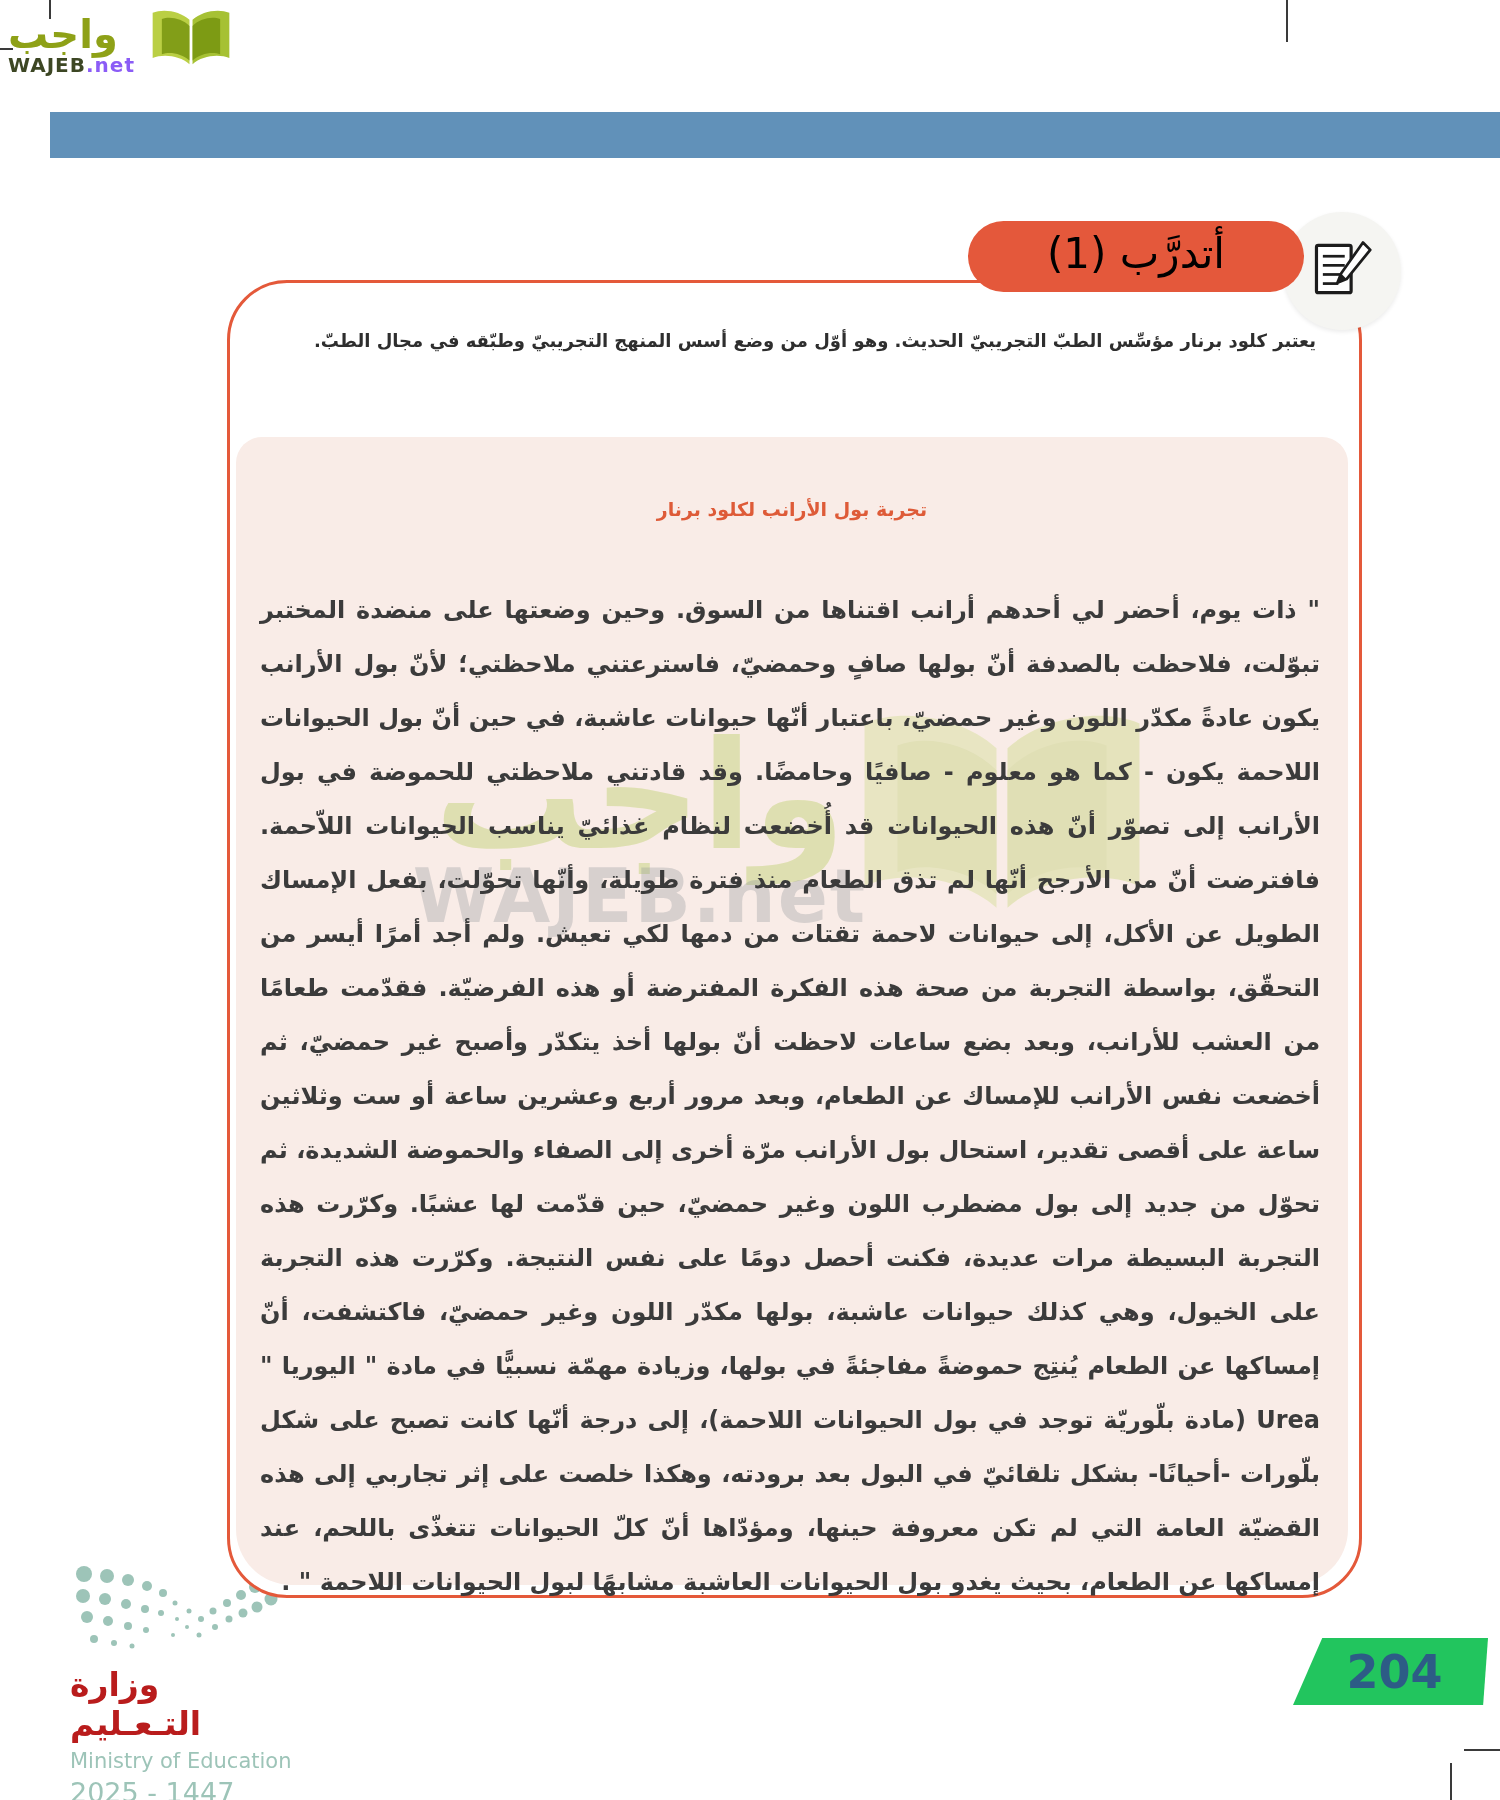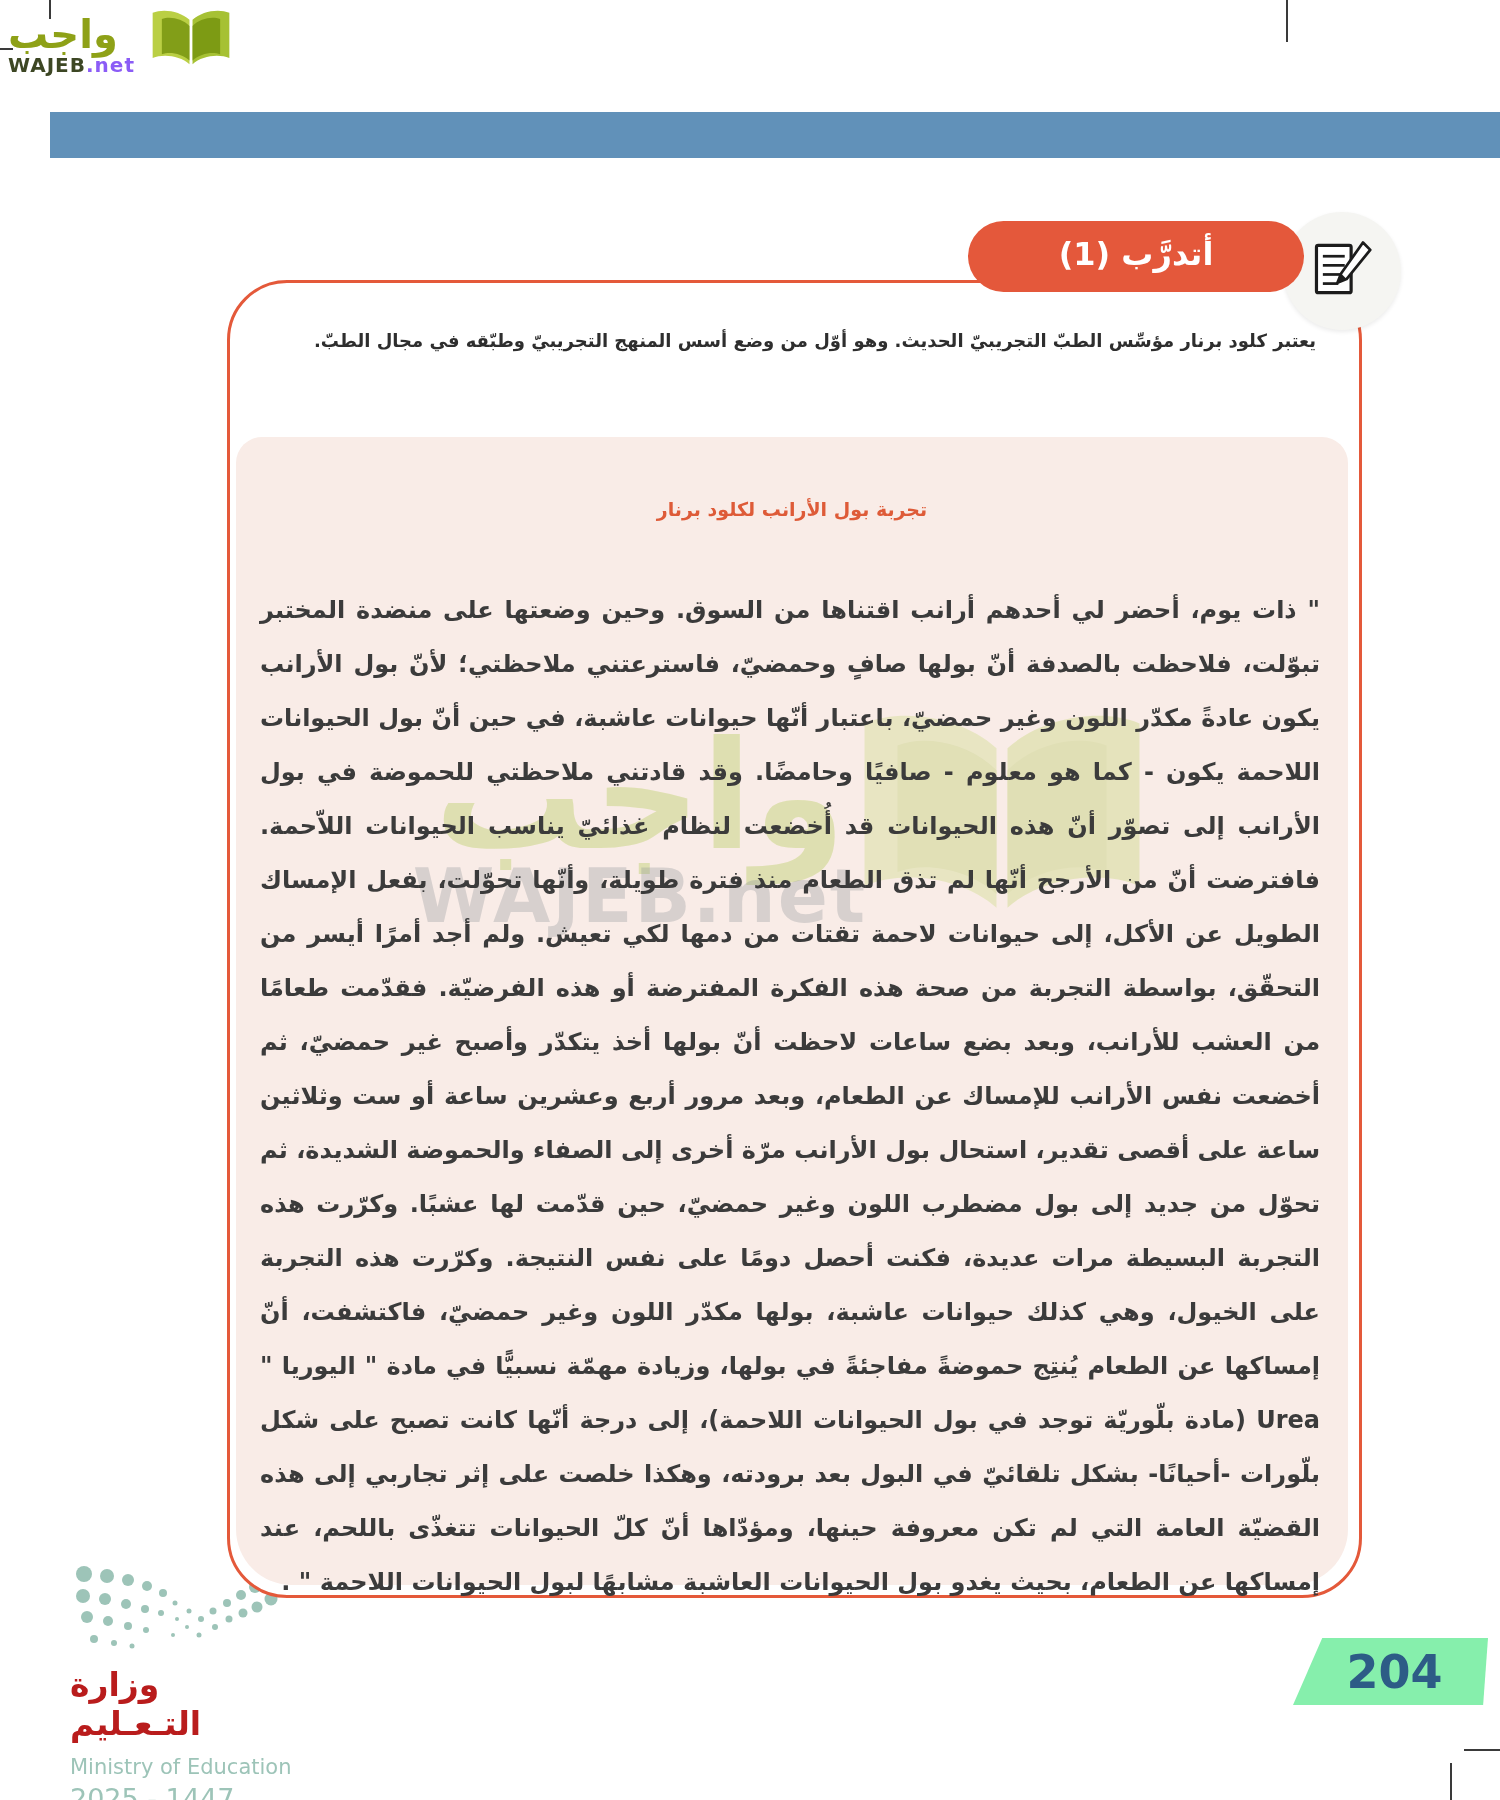--- a/index.html
+++ b/index.html
@@ -33,21 +33,21 @@
   }
   .icon-circle{
     position:absolute;left:1283px;top:212px;width:118px;height:118px;border-radius:50%;
     background:#f5f5f2;z-index:2;display:flex;align-items:center;justify-content:center;
     box-shadow:0 2px 4px rgba(0,0,0,0.08);
   }
   .pill{
     position:absolute;left:968px;top:221px;width:336px;height:71px;border-radius:36px;
     background:#e4583b;z-index:3;display:flex;align-items:center;justify-content:center;
   }
-  .pill-label{color:#ffffff;font-size:32px;font-weight:bold;direction:rtl;padding-bottom:6px;}
+  .pill-label{color:#000000;font-size:42px;font-weight:normal;direction:rtl;padding-bottom:6px;}
 
   
   .intro{
     position:absolute;left:242px;top:318px;width:1074px;z-index:4;
     direction:rtl;text-align:right;font-size:18px;font-weight:bold;color:#2e2e2e;line-height:46px;
   }
 
   
   .panel{
     position:absolute;left:236px;top:437px;width:1112px;height:1148px;
@@ -69,26 +69,26 @@
     display:flex;align-items:center;justify-content:center;pointer-events:none;
   }
   .wm-texts{display:flex;flex-direction:column;align-items:center;margin-right:-30px;}
   .wm-ar{font-size:150px;font-weight:bold;color:#b5cc5a;opacity:.38;line-height:150px;}
   .wm-en{font-size:74px;font-weight:bold;color:#8b9196;opacity:.30;letter-spacing:2px;margin-top:-18px;}
   .wm-book{opacity:.32;}
 
   
   .ministry{position:absolute;left:70px;top:1560px;width:230px;}
   .ministry-ar{font-size:33px;font-weight:bold;color:#b91c1c;direction:rtl;text-align:left;margin-top:6px;}
-  .ministry-en{font-size:21px;color:#9dc4b8;margin-top:12px;}
+  .ministry-en{font-size:21px;color:#9dc4b8;margin-top:6px;}
   .ministry-years{font-size:27px;color:#9dc4b8;margin-top:4px;}
 
   
   .page-badge{
-    position:absolute;left:1293px;top:1638px;width:195px;height:67px;background:#86efac;
+    position:absolute;left:1293px;top:1638px;width:195px;height:67px;background:#22c55e;
     clip-path:polygon(15% 0,100% 0,97.5% 100%,0% 100%);
     display:flex;align-items:center;justify-content:center;
   }
   .page-num{font-size:46px;font-weight:bold;color:#2d5c86;padding-left:8px;}
 </style>
 </head>
 <body>
 
 <div class="page">
 

